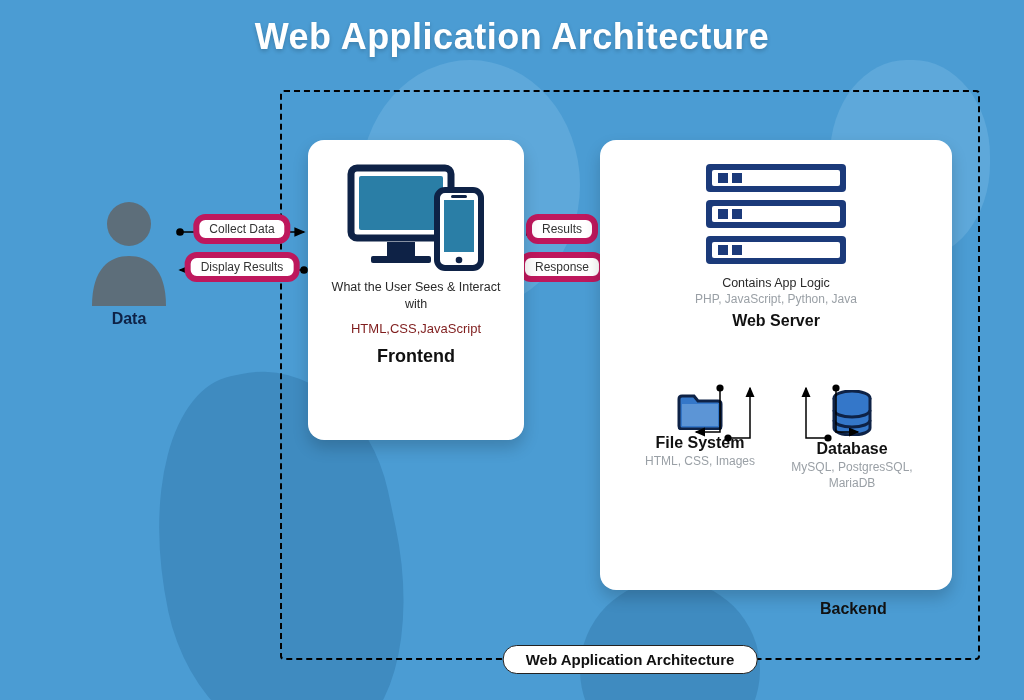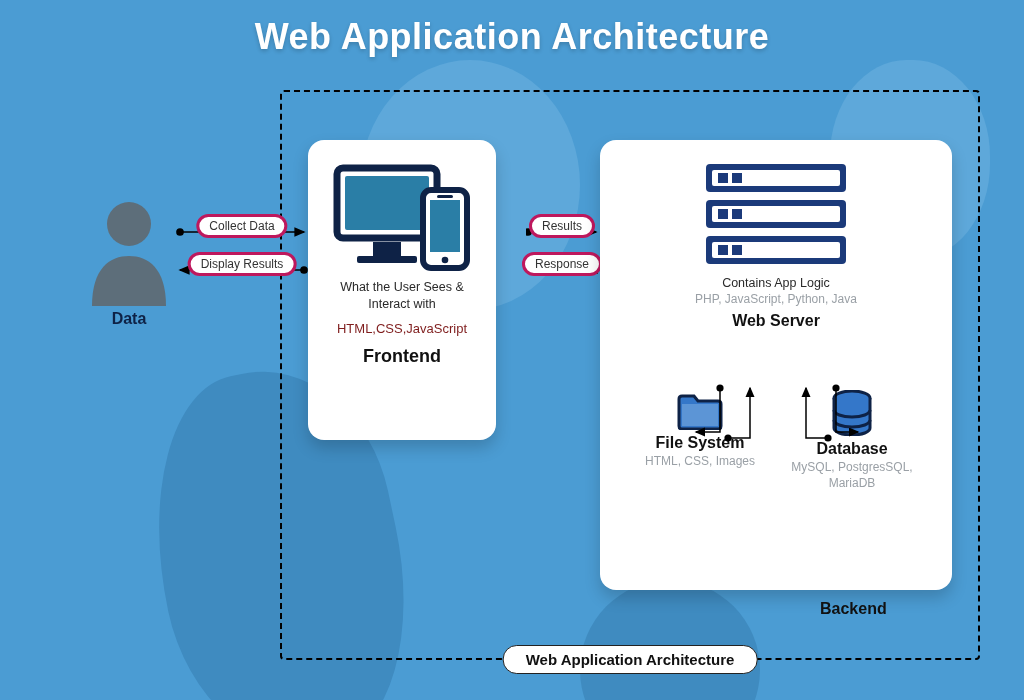--- a/index.html
+++ b/index.html
@@ -36,31 +36,31 @@
 
   
   .user-figure { position:absolute; left:86px; top:196px; text-align:center; }
   .user-figure svg { width:86px; height:110px; }
   .user-label { color:#0e2246; font-weight:700; font-size:16px; margin-top:0px; }
 
   
   .arrow-group { position:absolute; }
   .arrow-group .pill {
     position:absolute; left:50%; transform:translateX(-50%);
-    background:#fff; border:3px solid #be185d; border-radius:12px;
+    background:#fff; border:6px solid #be185d; border-radius:12px;
     padding:2px 10px; font-size:12px; color:#333; white-space:nowrap;
   }
   .arrow-group svg { display:block; }
 
   
   .card {
     position:absolute; background:#fff; border-radius:16px;
     box-shadow:0 8px 16px rgba(0,0,0,.18);
   }
-  .frontend { left:308px; top:140px; width:188px; height:300px; text-align:center; padding:20px 14px 0; }
+  .frontend { left:308px; top:140px; width:216px; height:300px; text-align:center; padding:20px 14px 0; }
   .frontend .devices { margin:10px auto 14px; }
   .fe-caption1 { font-size:12.5px; color:#2a2a2a; line-height:1.35; }
   .fe-tech { font-size:13px; color:#7f1d1d; margin-top:8px; }
   .fe-title { font-size:18px; font-weight:800; color:#111; margin-top:10px; }
 
   .backend { left:600px; top:140px; width:352px; height:450px; padding:20px 24px 0; text-align:center; }
   .be-caption1 { font-size:12.5px; color:#2a2a2a; margin-top:6px; }
   .be-tech { font-size:12px; color:#9aa0a6; margin-top:2px; }
   .ws-title { font-size:16px; font-weight:800; color:#111; margin-top:6px; }
 

